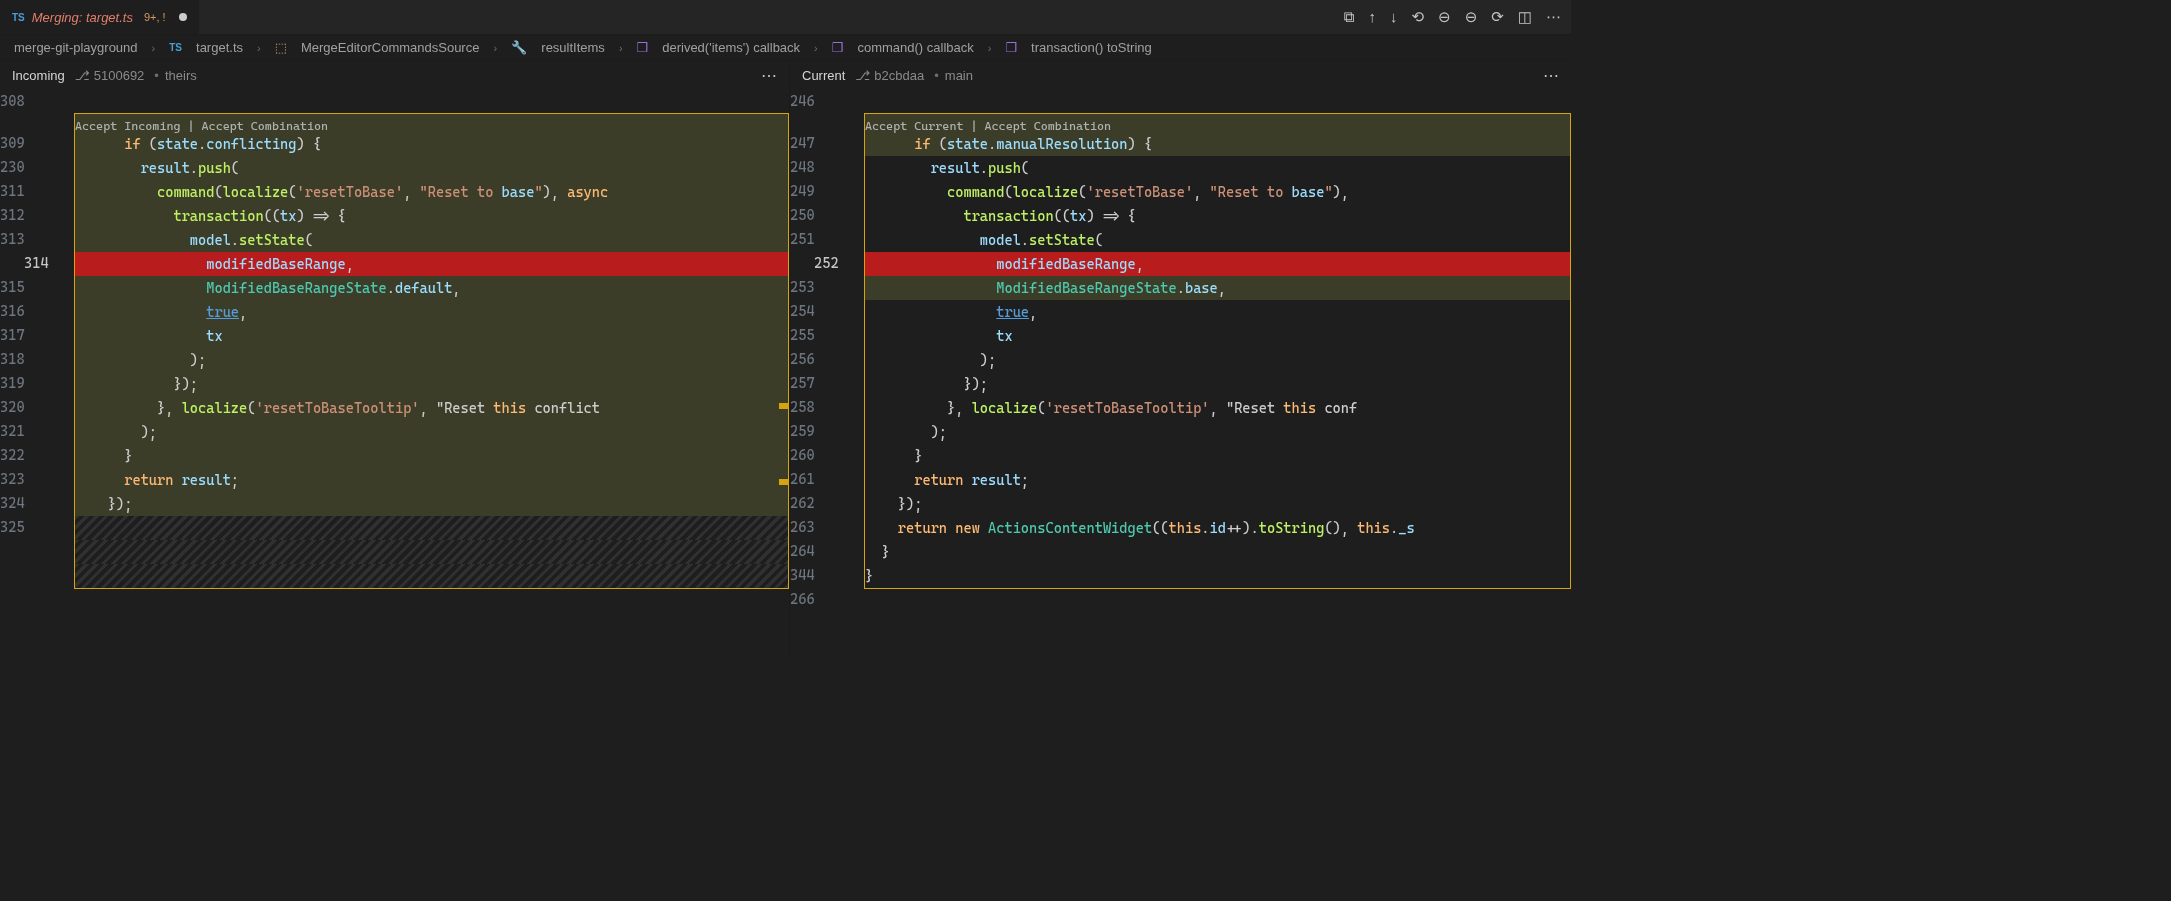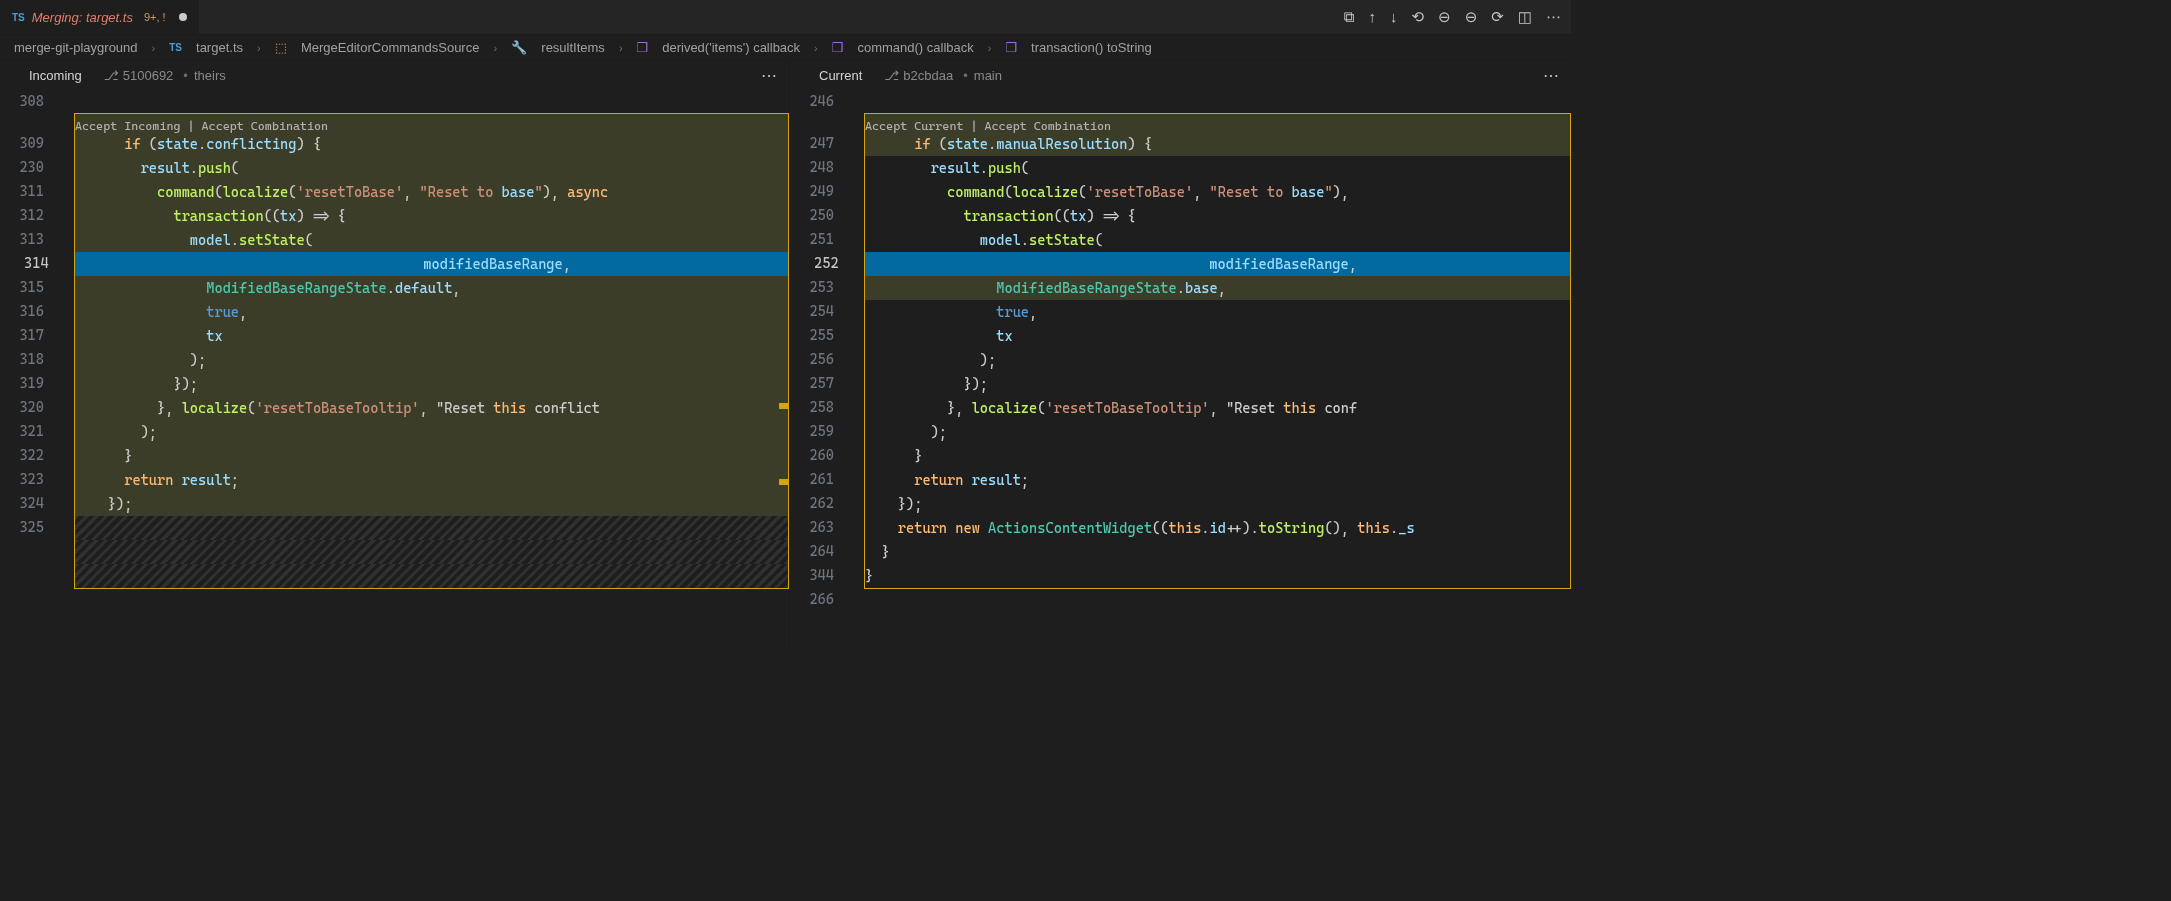--- a/index.html
+++ b/index.html
@@ -80,38 +80,38 @@
 
   .pane-header {
     height: 28px;
     display: flex;
     align-items: center;
     justify-content: space-between;
     padding: 0 10px 0 12px;
     color: #d4d4d4;
     font-size: 13px;
   }
-  .pane-header .title { display: flex; align-items: flex-end; gap: 22px; margin-left: 17px; }
+  .pane-header .title { display: flex; align-items: flex-end; gap: 10px; }
   .pane-header .hash { color: #8a8a8a; display: flex; align-items: center; gap: 4px; }
   .pane-header .dot-sep::before { content:"•"; color:#6e6e6e; margin: 0 6px; }
   .pane-header .more { font-size: 16px; letter-spacing: 2px; color:#c5c5c5; cursor:pointer; }
 
   
   .editor {
     flex: 1;
     display: flex;
     font-family: "Cascadia Code", Consolas, monospace;
     font-size: 14px;
     line-height: 24px;
     position: relative;
     overflow: hidden;
   }
   .gutter {
     width: 70px;
-    text-align: right;
+    text-align: left;
     color: #6e7681;
     padding-right: 18px;
     user-select: none;
     flex-shrink: 0;
   }
   .gutter div { padding-right: 8px; }
   .gutter .current { color: #c6c6c6; margin-left: 24px; }
   .code-wrap { flex: 1; position: relative; overflow: hidden; }
   .code-col {
     white-space: pre;
@@ -129,21 +129,21 @@
     top: 0; left: 0;
     font-size: 12px;
     color: #b0b0b0;
     background: transparent;
     z-index: 5;
   }
   .merge-actions a { color:#b0b0b0; text-decoration:none; cursor:pointer; }
 
   .bg-incoming { background: #3b3d29; }
   .bg-current-h { background: #3b3d29; }
-  .highlight-line { background: #0369a1; text-align: center; }
+  .highlight-line { background: #b91c1c; }
 
   .hatch {
     background: repeating-linear-gradient(
       135deg,
       #303030 0px,
       #303030 3px,
       #1e1e1e 3px,
       #1e1e1e 7px
     );
   }
@@ -162,21 +162,21 @@
     position:absolute; top:0; right:0; width:20px; bottom:0;
     background: transparent;
   }
 
   
   .kw   { color:#fdba74; }          
   .fn   { color:#bef264; }          
   .var  { color:#9cdcfe; }          
   .type { color:#4ec9b0; }          
   .str  { color:#ce9178; }          
-  .blue { color:#569cd6; }
+  .blue { color:#569cd6;text-decoration:underline; }
   
   .row { height:24px; display:block; position:relative; }
   .row.pad18 { padding-top: 18px; height: 42px; }
 </style>
 </head>
 <body>
 
 <div class="tab-bar">
   <div class="tab">
     <span class="ts-badge">TS</span>

